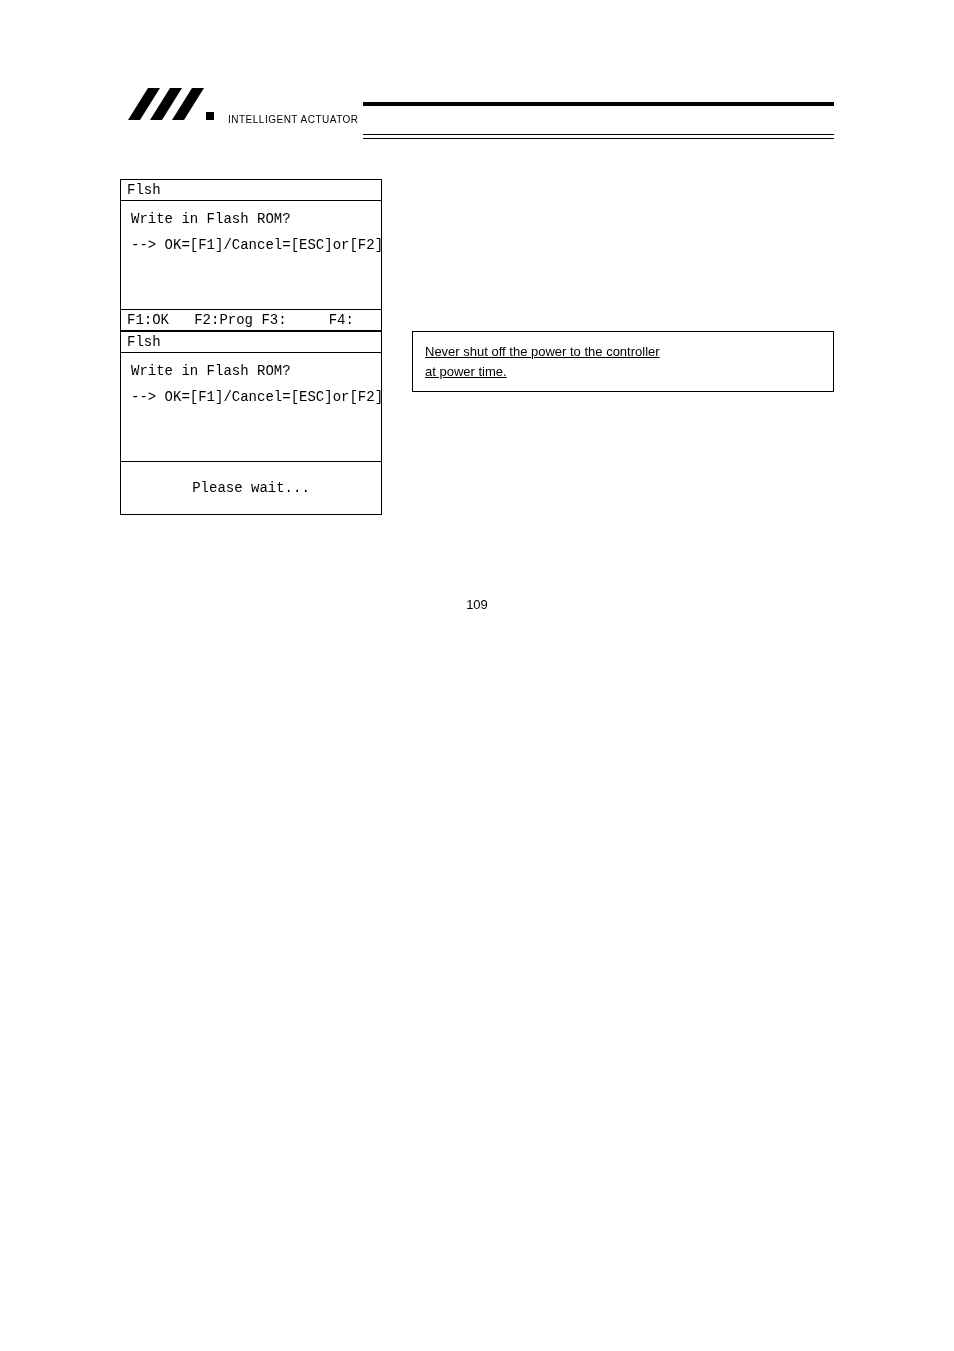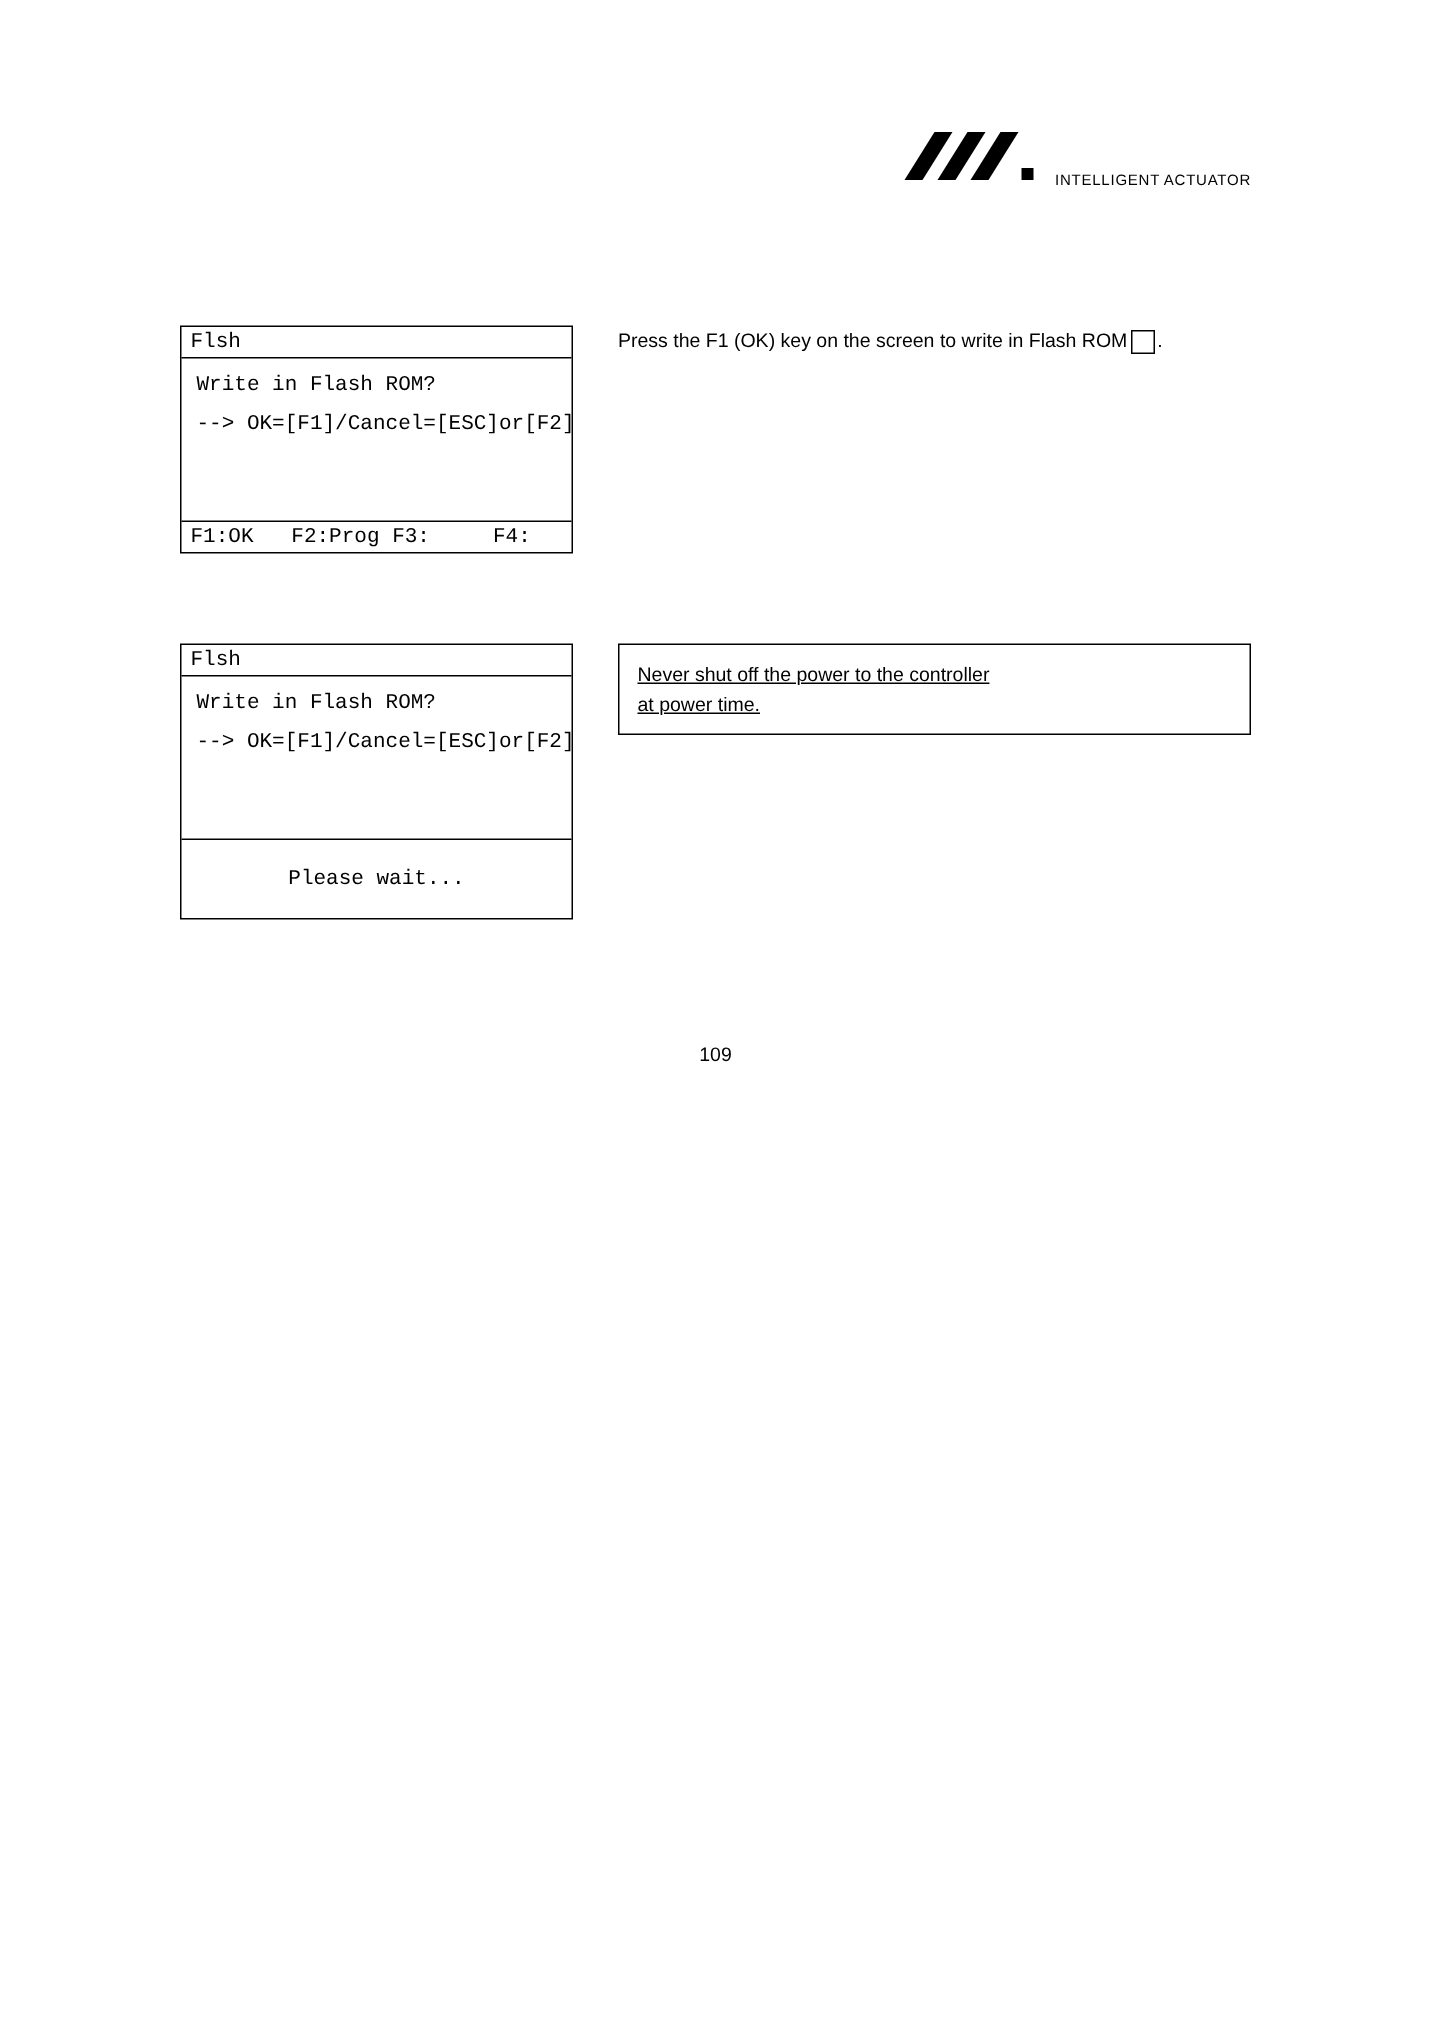--- a/index.html
+++ b/index.html
@@ -9,42 +9,40 @@
     font-family: Arial, sans-serif;
     width: 954px;
   }
   .page {
     padding: 80px 120px 40px 120px;
   }
   .logo-row {
     display: flex;
     align-items: flex-end;
     margin-bottom: 40px;
-    flex-direction: column;
   }
   .logo {
     flex: 0 0 auto;
   }
   .logo-lines {
     flex: 1;
     margin-left: 4px;
   }
   .thick-line {
     border-top: 4px solid #000;
     margin-bottom: 28px;
   }
   .thin-line-group {
     border-top: 1px solid #000;
     border-bottom: 1px solid #000;
     height: 3px;
   }
   .content {
     display: flex;
     flex-direction: column;
-    gap: 60px;
     margin-top: 20px;
   }
   .row {
     display: flex;
     align-items: flex-start;
     gap: 30px;
   }
   .lcd-box {
     border: 1.5px solid #000;
     width: 260px;
@@ -128,23 +126,20 @@
 
     <div class="row">
       <div class="lcd-box">
         <div class="lcd-title">Flsh</div>
         <div class="lcd-body">
           <div class="line">Write in Flash ROM?</div>
           <div class="line">--&gt; OK=[F1]/Cancel=[ESC]or[F2]</div>
         </div>
         <div class="lcd-footer">F1:OK   F2:Prog F3:     F4:</div>
       </div>
-      <div class="right-col">
-        <span>Press the F1 (OK) key on the screen to write in Flash ROM</span><span class="key-square"></span><span>.</span>
-      </div>
     </div>
 
     <div class="row">
       <div class="lcd-box">
         <div class="lcd-title">Flsh</div>
         <div class="lcd-body">
           <div class="line">Write in Flash ROM?</div>
           <div class="line">--&gt; OK=[F1]/Cancel=[ESC]or[F2]</div>
         </div>
         <div class="lcd-footer-center">Please wait...</div>

